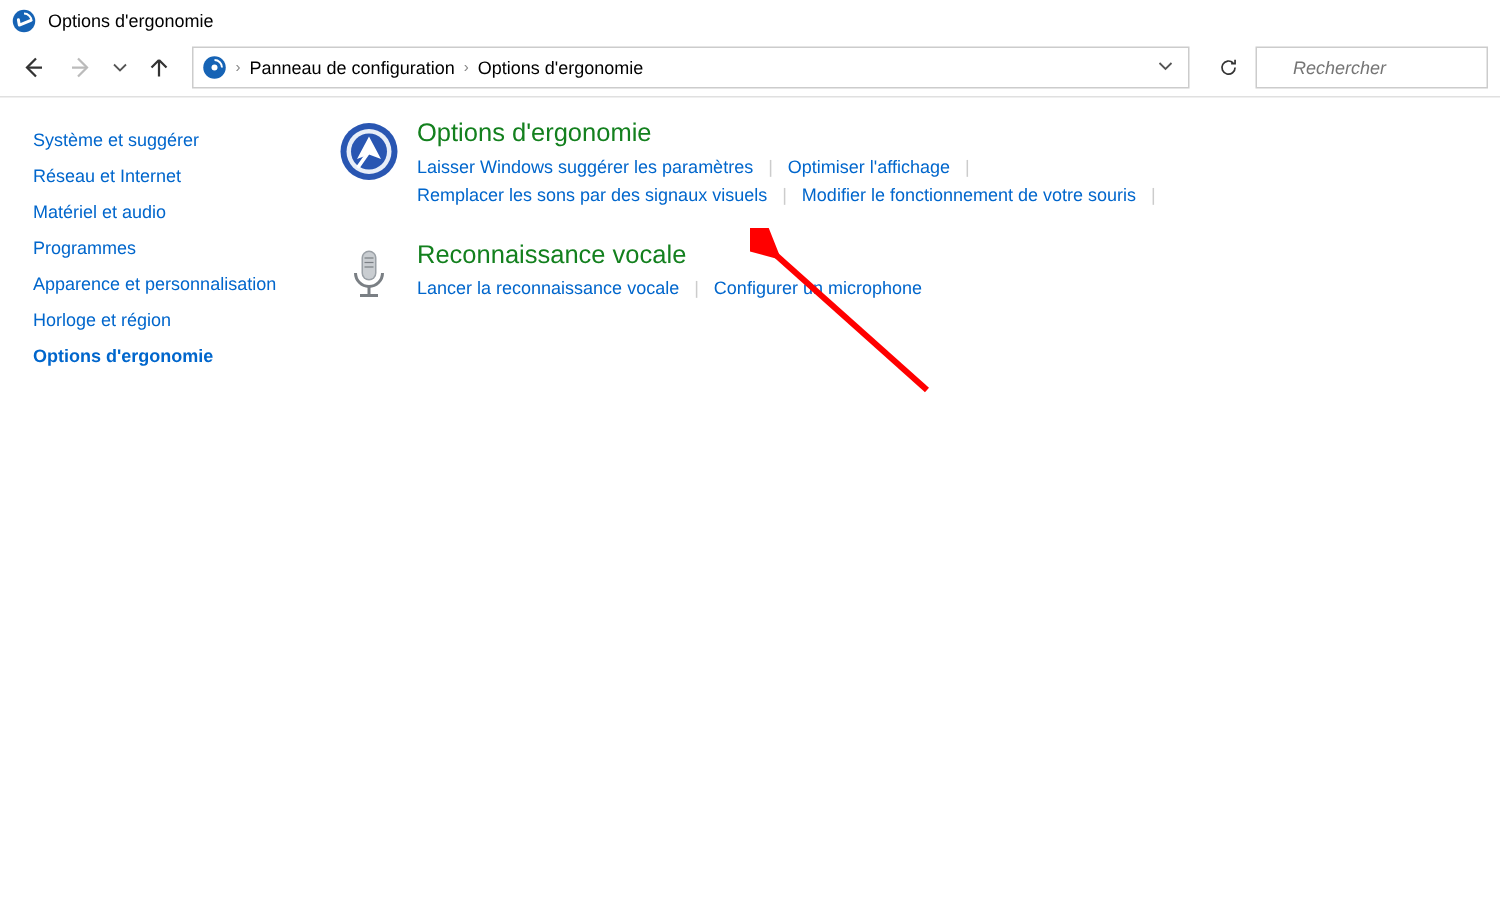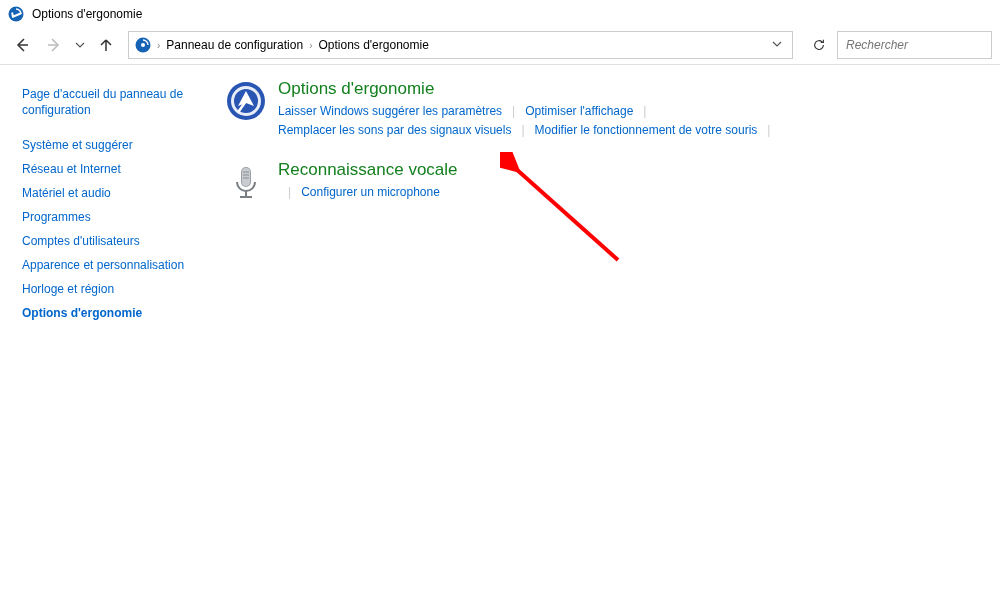--- a/index.html
+++ b/index.html
@@ -65,21 +65,21 @@
     }
     .refresh-btn {
       width: 28px; height: 28px;
       display:inline-flex; align-items:center; justify-content:center;
       cursor: pointer;
     }
     .search-box {
       width: 155px;
       height: 28px;
       border: 1px solid #ccc;
-      padding: 0 8px;
+      padding: 0 24px;
       font-size: 12px;
       font-style: italic;
       color: #888;
       outline: none;
       font-family: inherit;
     }
     .divider {
       height: 1px;
       background: #e0e0e0;
       margin-top: 2px;
@@ -223,26 +223,24 @@
   </span>
 
   <input class="search-box" placeholder="Rechercher" style="">
 </div>
 
 <div class="divider"></div>
 
 <div class="body-wrap">
 
   <div class="sidebar">
-    <a class="home-link">Page d'accueil du panneau de configuration</a>
     <a>Système et suggérer</a>
     <a>Réseau et Internet</a>
     <a>Matériel et audio</a>
     <a>Programmes</a>
-    <a>Comptes d'utilisateurs</a>
     <a>Apparence et personnalisation</a>
     <a>Horloge et région</a>
     <a class="active">Options d'ergonomie</a>
   </div>
 
   <div class="content">
 
     <div class="section">
       <div class="section-icon">
         <svg width="40" height="40" viewBox="0 0 40 40">
@@ -279,20 +277,21 @@
           <line x1="17" y1="13" x2="23" y2="13" stroke="#7a7f84" stroke-width="0.8"></line>
           <line x1="17" y1="16" x2="23" y2="16" stroke="#7a7f84" stroke-width="0.8"></line>
           <path d="M11 20 A9 9 0 0 0 29 20" stroke="#7a7f84" stroke-width="2" fill="none"></path>
           <line x1="20" y1="29" x2="20" y2="35" stroke="#7a7f84" stroke-width="2"></line>
           <line x1="14" y1="35" x2="26" y2="35" stroke="#7a7f84" stroke-width="2"></line>
         </svg>
       </div>
       <div class="section-body">
         <div class="section-title">Reconnaissance vocale</div>
         <div class="link-row">
+          <a class="task-link">Lancer la reconnaissance vocale</a>
           <span class="link-sep">|</span>
           <a class="task-link">Configurer un microphone</a>
         </div>
       </div>
     </div>
 
   </div>
 </div>
 
 <svg class="arrow-annotation" style="left:500px; top:152px;" width="130" height="120" viewBox="0 0 130 120">

